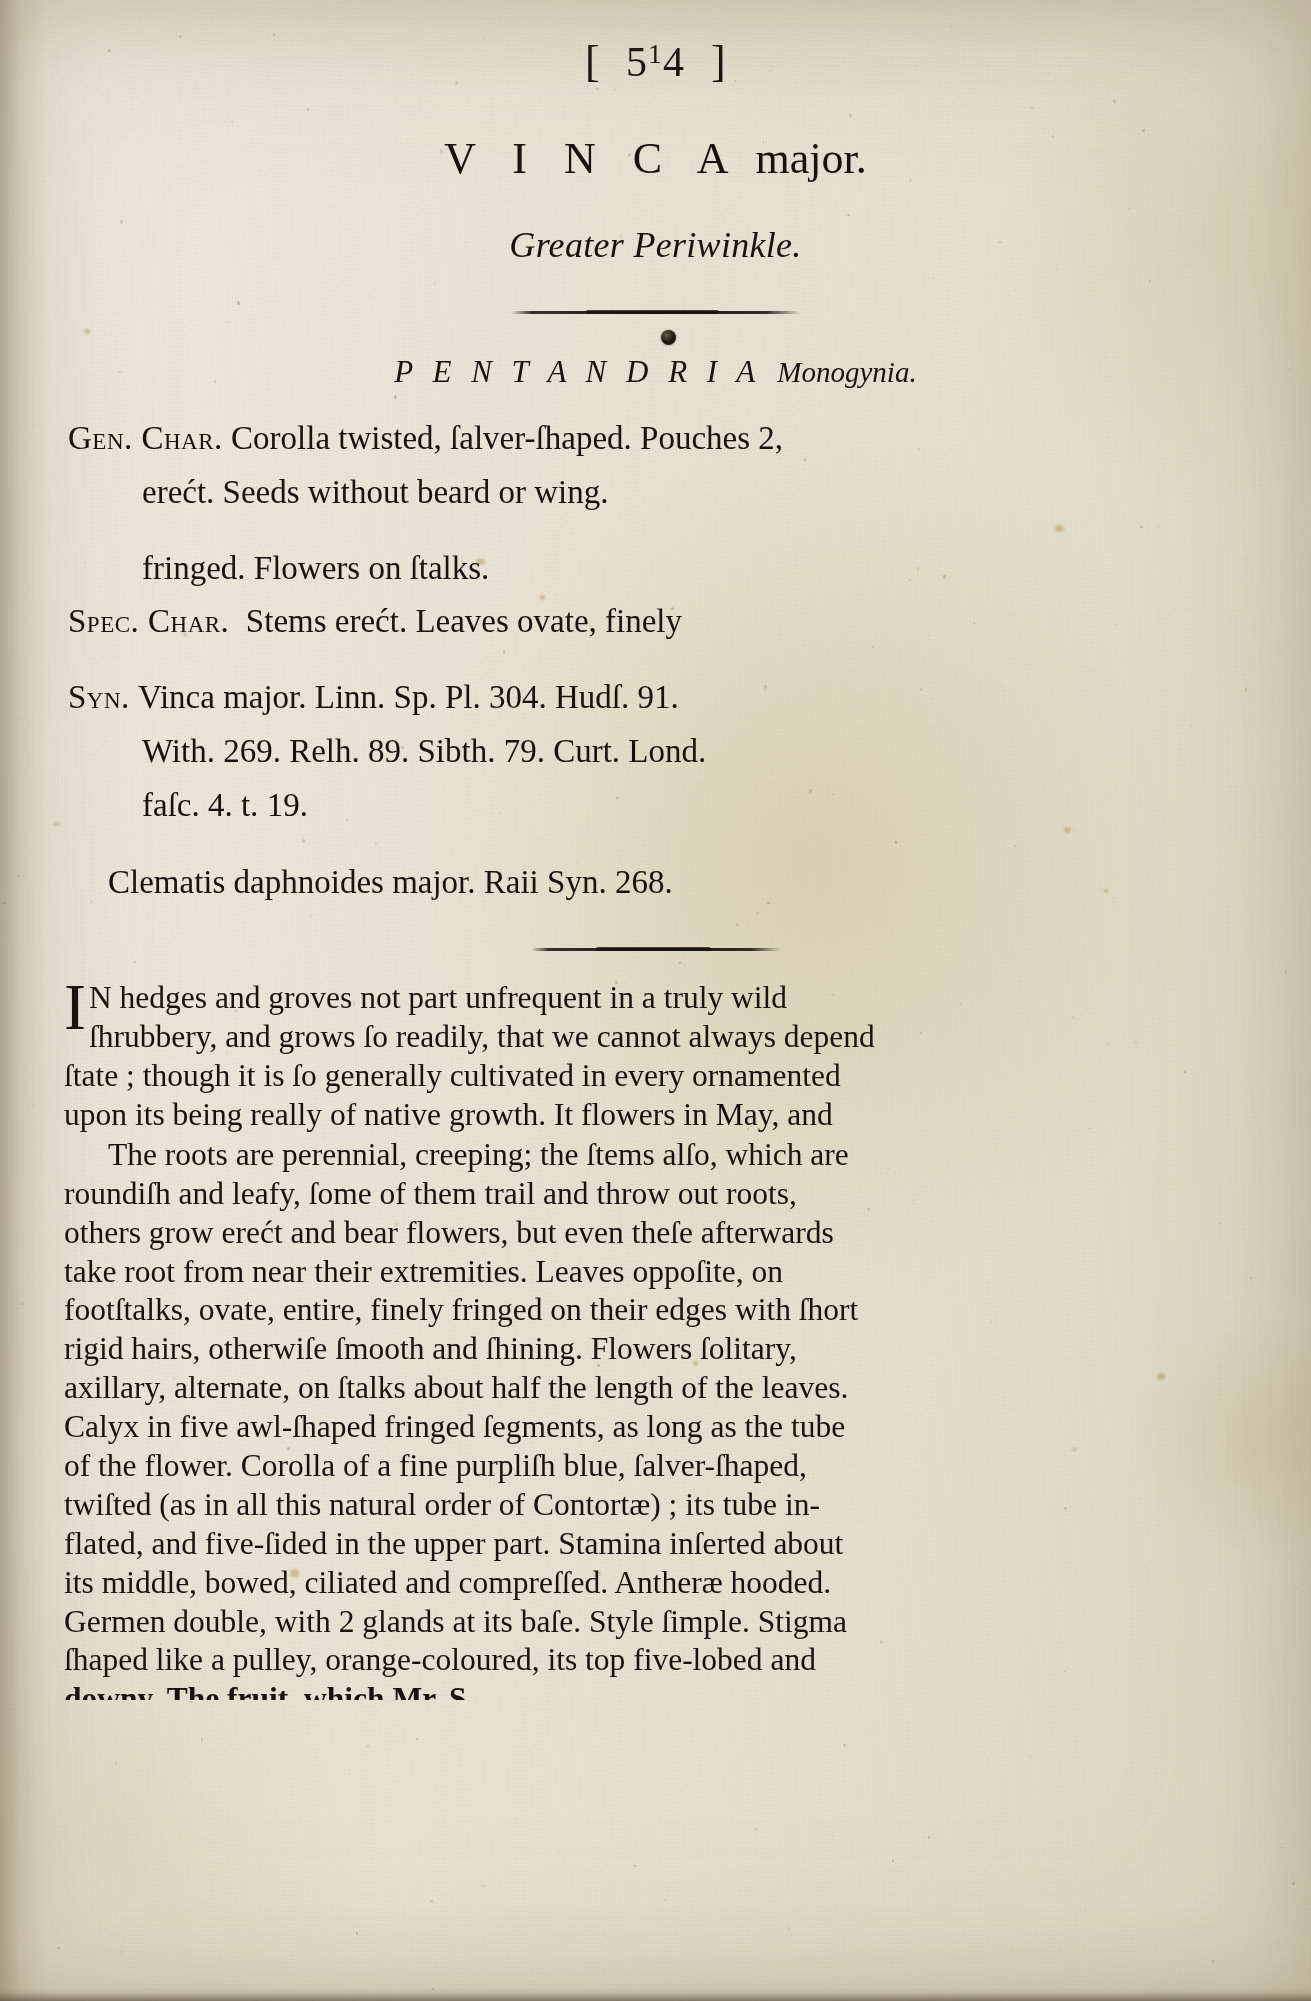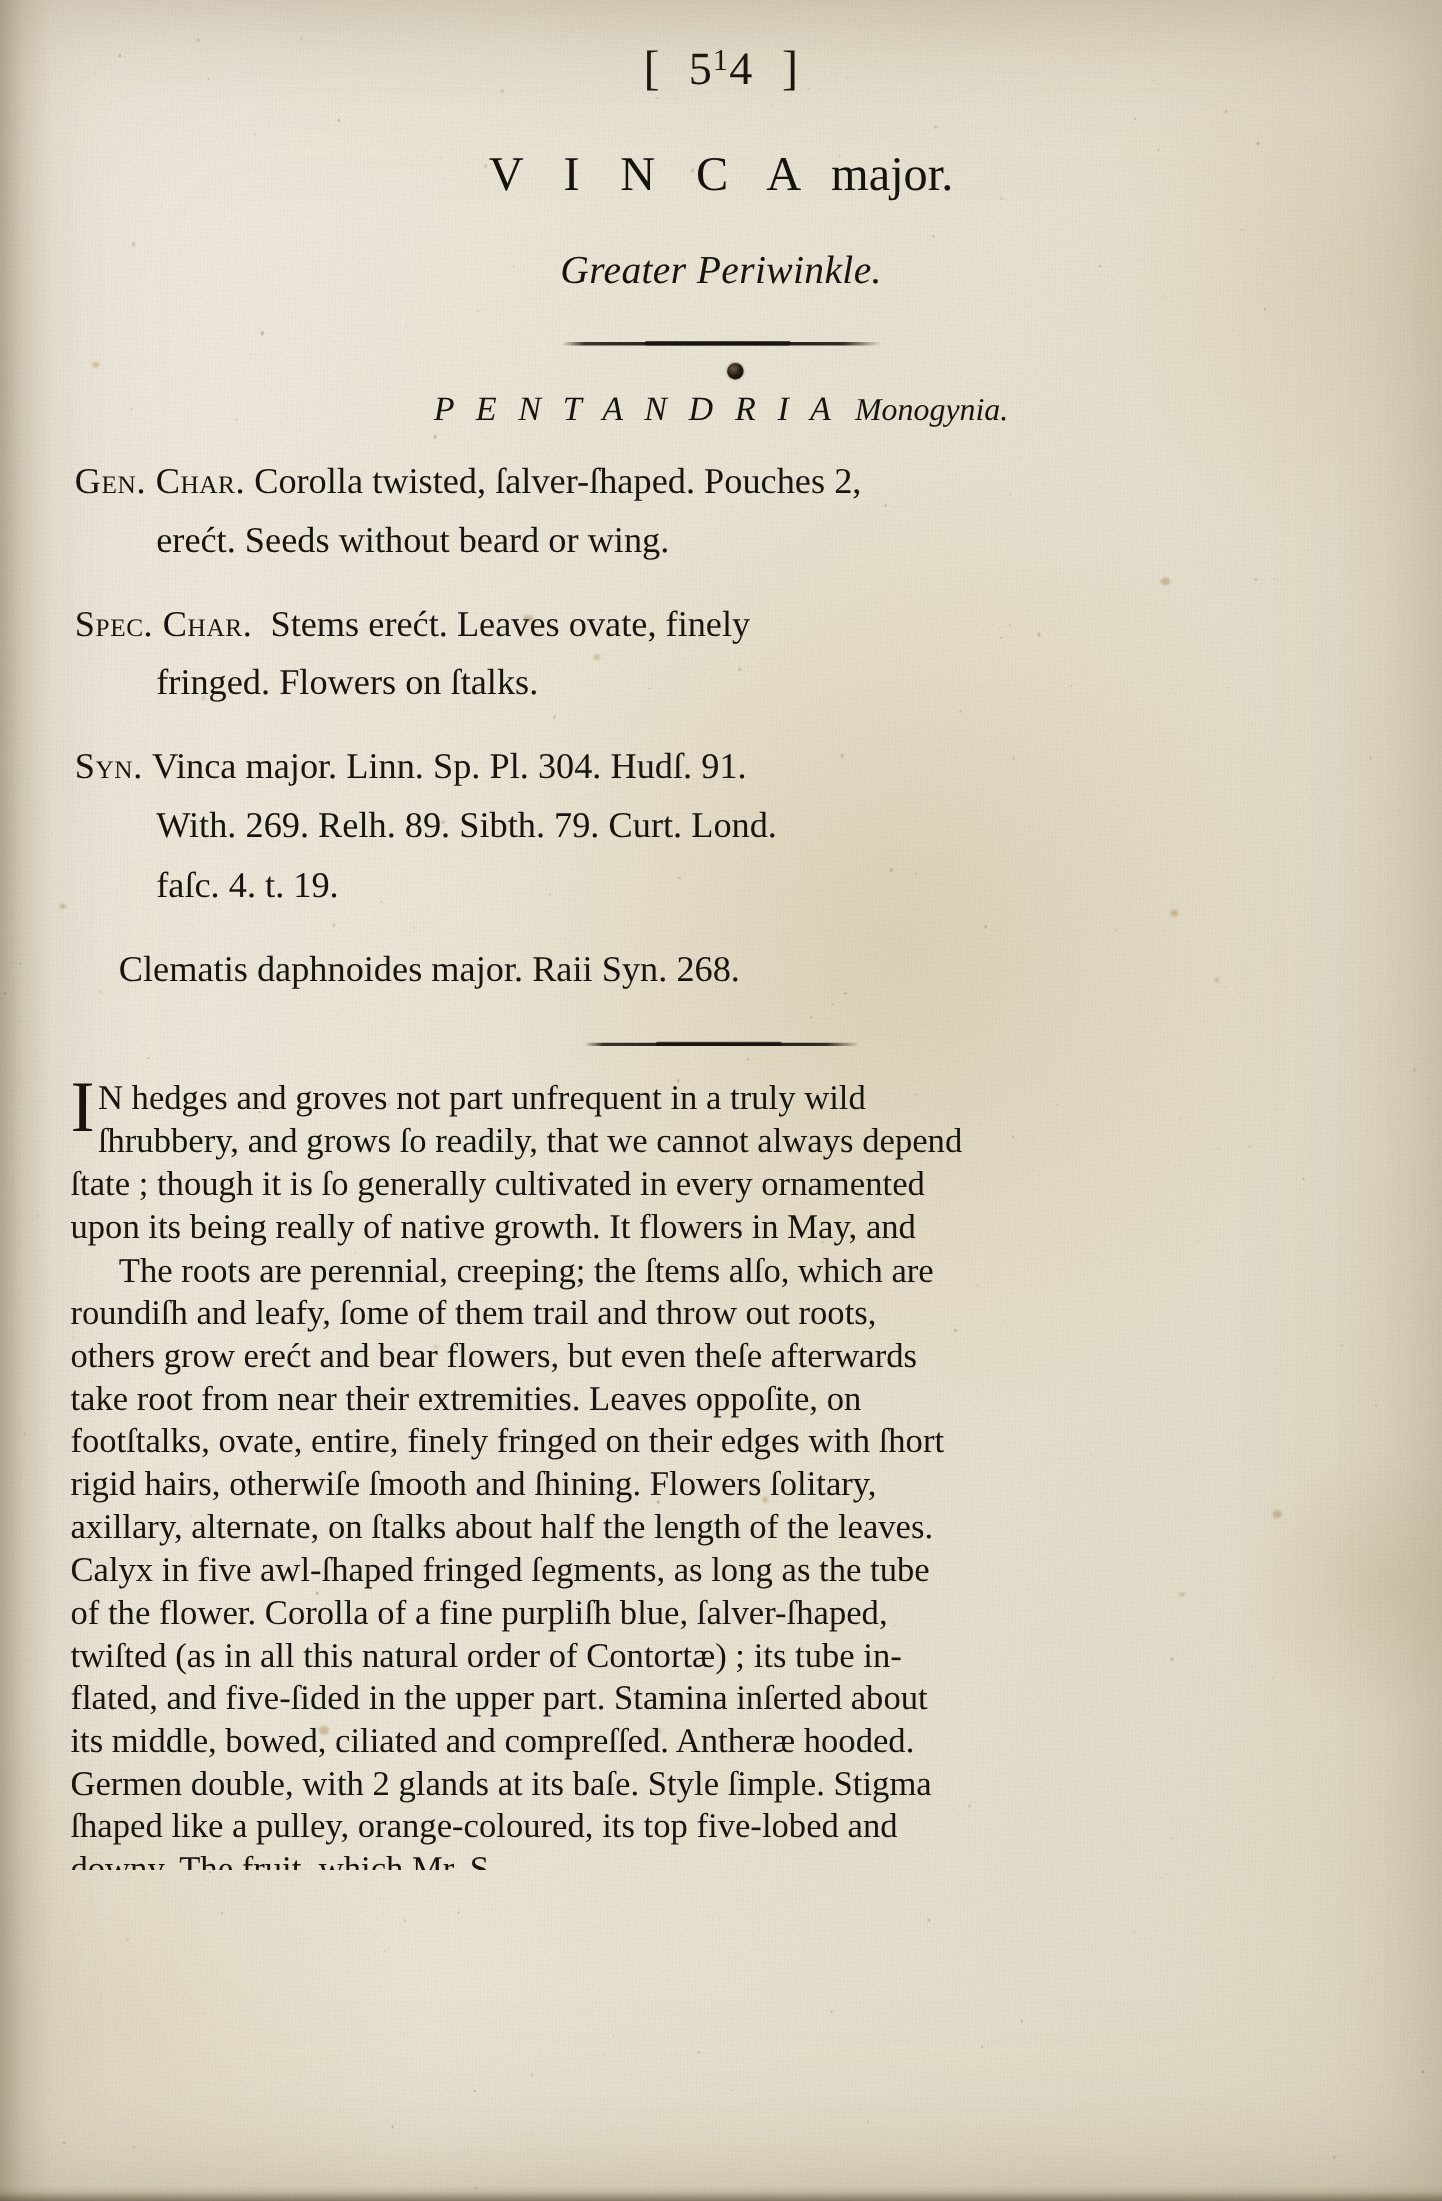--- a/index.html
+++ b/index.html
@@ -182,21 +182,21 @@
     padding: 0 52px 0 64px;
     margin-top: 22px;
     font-size: 31.5px;
     line-height: 1.235;
     text-align: justify;
   }
   #body p { margin: 0; }
   #body p.second { margin-top: 1px; }
   #body .bl { display: block; white-space: nowrap; }
   #body .bl.tind { padding-left: 44px; }
-  #body .last { overflow: hidden; height: 20px; }
+  #body .last { overflow: hidden; height: 20px; font-weight: bold; }
 
   .dropcap {
     float: left;
     font-size: 66px;
     line-height: 0.78;
     padding: 2px 2px 0 0;
     margin-right: 1px;
     font-family: "Liberation Serif", serif;
   }
 </style>
@@ -502,22 +502,22 @@
   <div class="classline">
     <span class="ordo">P E N T A N D R I A</span><span class="gyn">Monogynia.</span>
   </div>
 
   <div class="charblock">
     <span class="ln"><span class="sc">Gen. Char.</span><span>&nbsp;</span><span class="it">Corolla</span><span> twisted, ſalver-ſhaped. </span><span class="it">Pouches</span><span> 2,</span></span>
     <span class="ln ind"><span>erećt. </span><span class="it">Seeds</span><span> without beard or wing.</span></span>
   </div>
 
   <div class="charblock">
+    <span class="ln ind"><span>fringed.   Flowers on ſtalks.</span></span>
     <span class="ln"><span class="sc">Spec. Char.</span><span>&nbsp;&nbsp;</span><span>Stems erećt.   Leaves  ovate,  finely</span></span>
-    <span class="ln ind"><span>fringed.   Flowers on ſtalks.</span></span>
   </div>
 
   <div class="synline" style="margin-top:22px;">
     <span class="ln"><span class="sc">Syn.</span><span>&nbsp;</span><span>Vinca major. </span><span class="it">Linn. Sp. Pl.</span><span> 304. </span><span class="it">Hudſ.</span><span> 91.</span></span>
     <span class="ln ind"><span class="it">With.</span><span> 269. </span><span class="it">Relh.</span><span> 89. </span><span class="it">Sibth.</span><span> 79. </span><span class="it">Curt. Lond.</span></span>
     <span class="ln ind"><span class="it">faſc.</span><span> 4. </span><span class="it">t.</span><span> 19.</span></span>
   </div>
 
   <div class="clemline"><span>Clematis daphnoides major. </span><span class="it">Raii Syn.</span><span> 268.</span></div>
 

